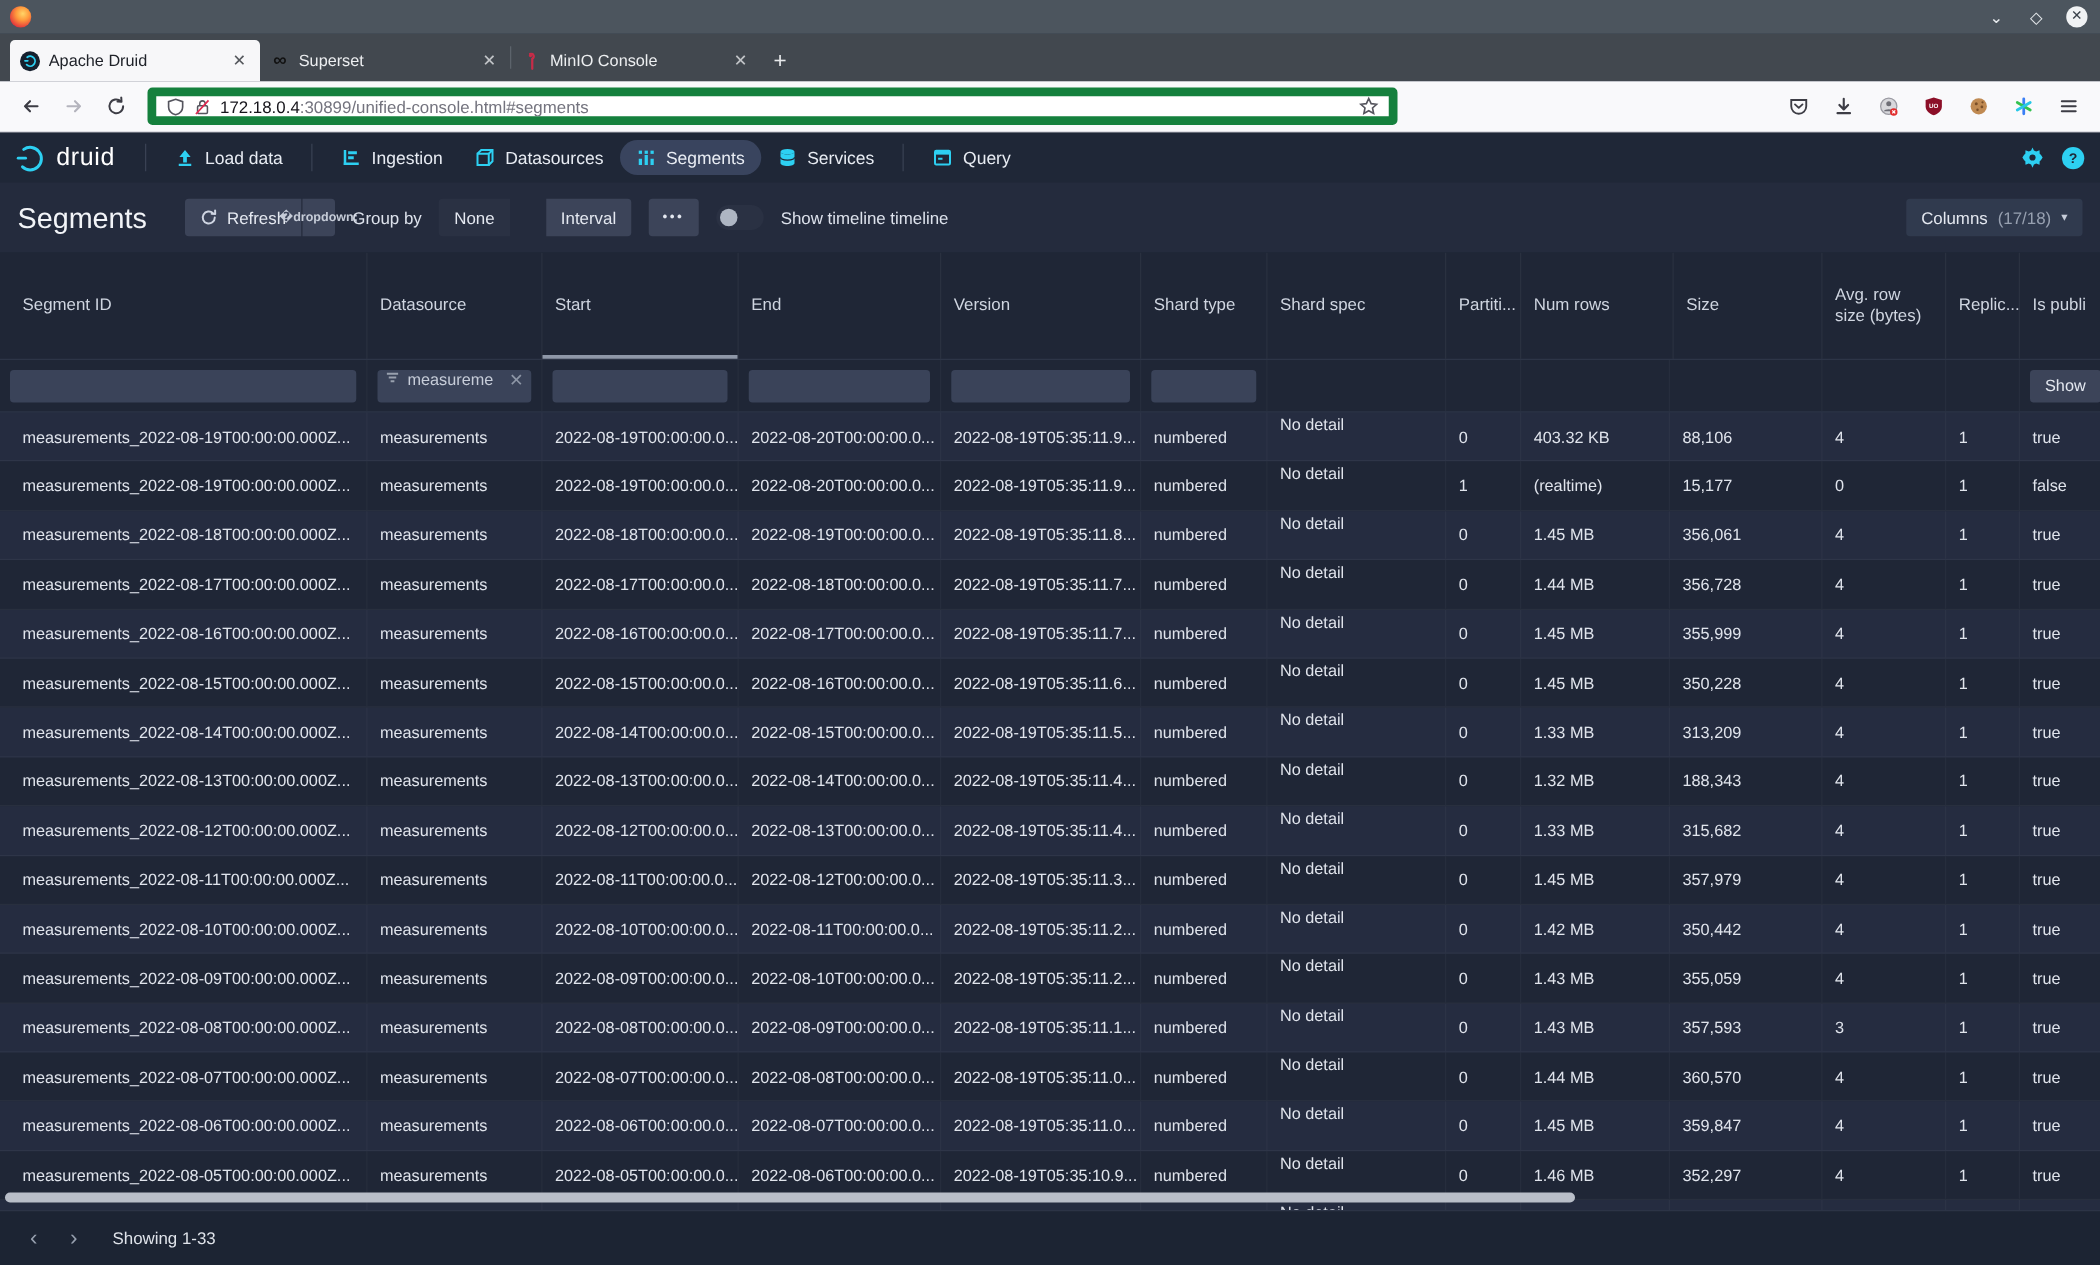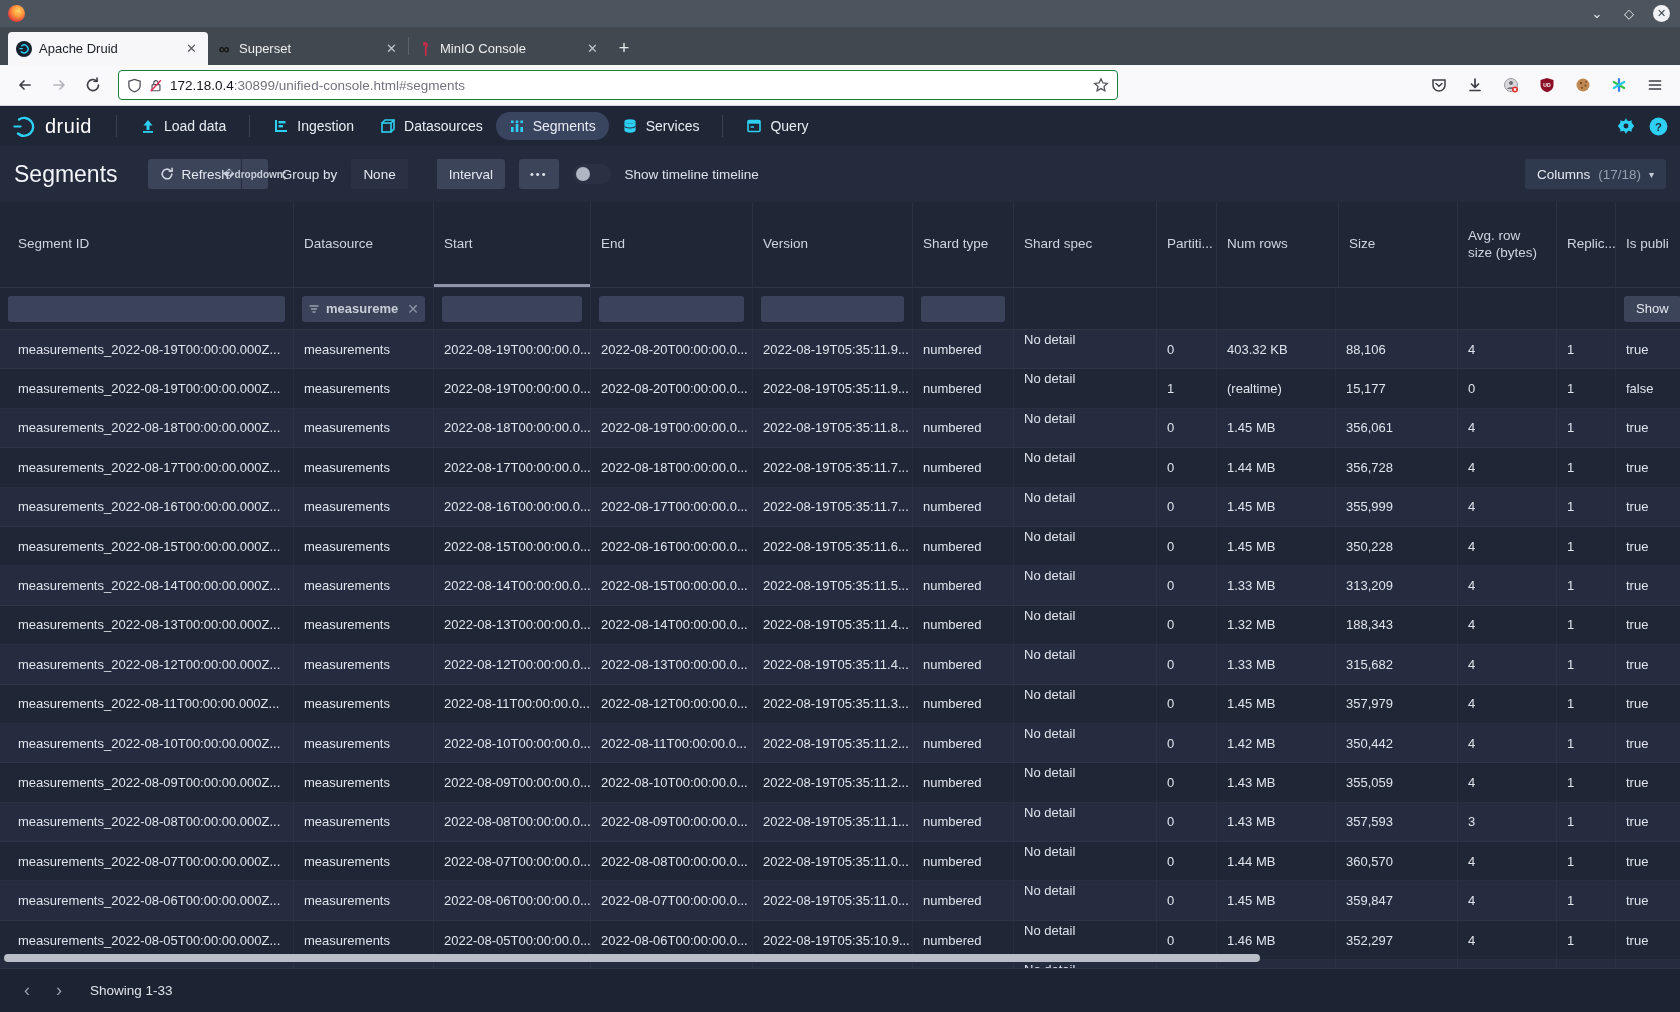--- a/index.html
+++ b/index.html
@@ -24,21 +24,21 @@
   .tab .tab-close { font-size:13px; color:inherit; opacity:.75; padding:0 3px; }
   .tab-sep { width:1px; height:18px; background:#5c636b; align-self:center; }
   .newtab { width:30px; height:33px; color:#e8eaec; font-size:18px; display:flex; align-items:center; justify-content:center; }
   .favicon { width:16px; height:16px; flex:none; display:flex; align-items:center; justify-content:center; }
   .fav-druid { background:#16202e; border-radius:50%; }
   .fav-superset { color:#111; font-weight:bold; font-size:15px; }
 
   .toolbar { height:41px; background:#f9f9fb; border-bottom:1px solid #d4d4dc; display:flex; align-items:center; padding:0 10px; gap:4px; }
   .tb-btn { width:30px; height:30px; display:flex; align-items:center; justify-content:center; color:#45454e; flex:none; }
   .tb-btn svg { display:block; }
-  .urlbar { width:1000px; height:30px; background:#ffffff; border:1px solid #15803d; border-radius:4px;
+  .urlbar { width:1000px; height:30px; background:#ffffff; border:7px solid #15803d; border-radius:4px;
     margin-left:6px; display:flex; align-items:center; padding:0 8px; gap:7px; }
   .url-text { flex:1; font-size:13.5px; color:#73737e; white-space:nowrap; overflow:hidden; }
   .url-text .host { color:#15141a; }
   .right-icons { margin-left:auto; display:flex; align-items:center; gap:6px; }
 
   
   .druid-nav { height:40px; background:#1f2737; display:flex; align-items:center; padding:3px 12px; color:#e5e9f0; }
   .brand { display:flex; align-items:center; gap:7px; padding-right:14px; }
   .brand-text { font-size:20px; color:#fff; letter-spacing:.5px; }
   .nav-sep { width:1px; height:22px; background:#394153; margin:0 10px; }
@@ -71,22 +71,22 @@
   .table-wrap { position:relative; height:766px; overflow:hidden; background:#1f2636; }
   .tbl { width:1740px; }
   .tr { display:flex; width:1740px; }
   .thead { height:86px; align-items:center; border-bottom:1px solid #2d3547; }
   .th { height:100%; display:flex; align-items:center; padding:0 10px; color:#cfd5e0; font-size:13.5px;
     border-right:1px solid rgba(255,255,255,.05); position:relative; line-height:1.25; }
   .th.sorted::after { content:""; position:absolute; bottom:0; left:0; right:0; height:3px; background:#8e97a8; }
   .filter-row { height:42px; align-items:center; border-bottom:1px solid #2d3547; }
   .fcell { height:100%; display:flex; align-items:center; padding:0 8px; border-right:1px solid rgba(255,255,255,.035); }
   .finput { width:100%; height:26px; background:#3a4359; border:none; border-radius:3px; color:#e4e8f0; font-size:13px; padding:0 8px; }
-  .chip { width:100%; height:26px; background:#3a4359; border-radius:3px; display:flex; align-items:center;
-    padding:0 6px; gap:6px; color:#c7cdd9; font-size:13px; overflow:hidden;font-weight:bold; }
+  .chip { width:100%; height:26px; background:#3a4359; border-radius:3px; display:flex; align-items:flex-start;
+    padding:0 6px; gap:6px; color:#c7cdd9; font-size:13px; overflow:hidden; }
   .chip .chip-x { margin-left:auto; color:#8d96a6; font-size:14px; }
   .chip .chip-txt { white-space:nowrap; overflow:hidden; }
   .show-btn { height:26px; background:#3c4459; border-radius:3px; color:#e4e8f0; font-size:13px;
     display:flex; align-items:center; padding:0 12px; white-space:nowrap; }
   .td { height:38.4px; display:flex; align-items:center; padding:0 10px; color:#e0e4ec; font-size:13px;
     border-right:1px solid rgba(255,255,255,.035); white-space:nowrap; overflow:hidden; }
   .row { border-bottom:1px solid rgba(255,255,255,.045); }
   .row.odd { background:rgba(121,134,203,.07); }
   .td.top { align-items:flex-start; padding-top:2px; }
   .c0 { width:294px; } .c0.td, .c0.th { padding-left:18px; }

